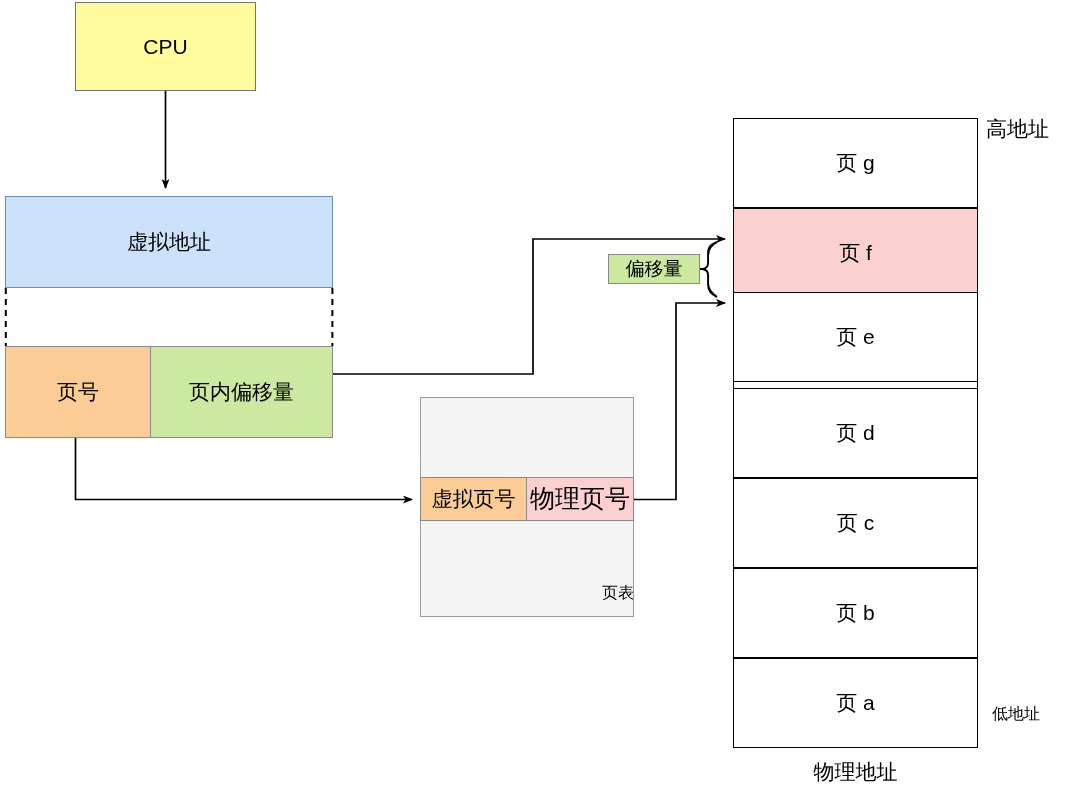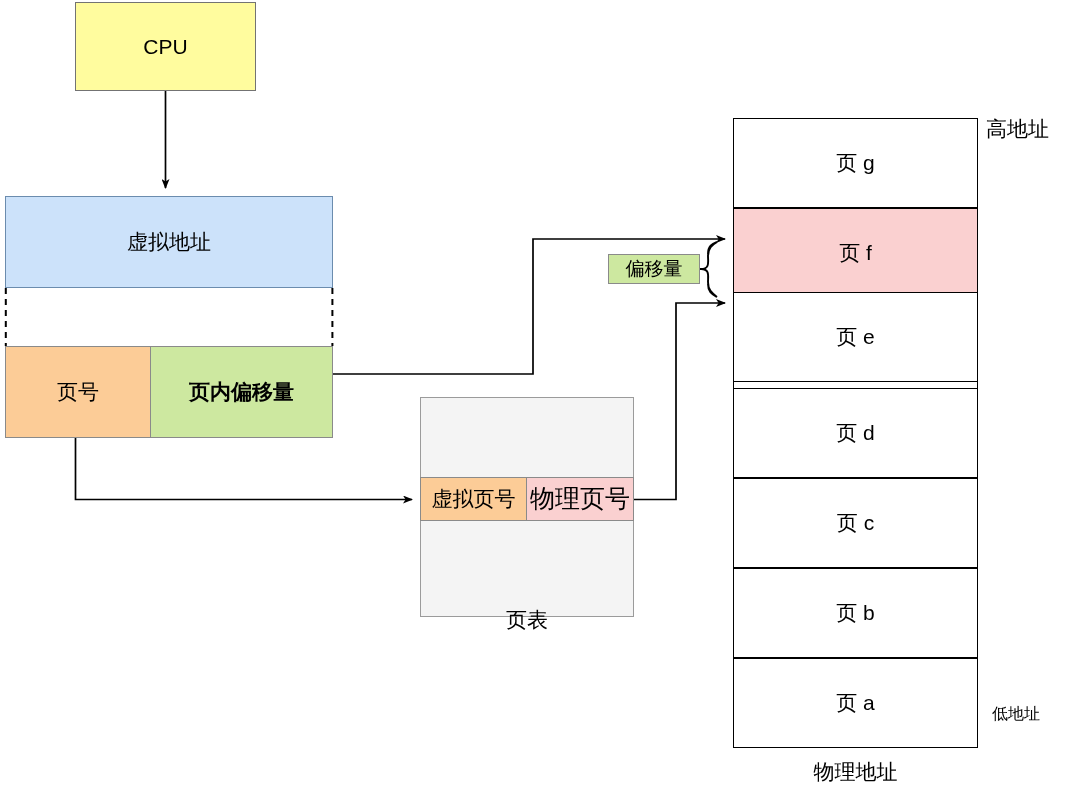--- a/index.html
+++ b/index.html
@@ -58,43 +58,42 @@
     left: 5px; top: 346px; width: 146px; height: 92px;
     background: #FCCC97;
     border: 1.4px solid #8A8A8A;
     font-size: 21px;
   }
   .pageoff-box {
     left: 150px; top: 346px; width: 183px; height: 92px;
     background: #CDE8A0;
     border: 1.4px solid #8A8A8A;
     font-size: 21px;
-    font-weight: bold;
   }
   .ptable-box {
     left: 420px; top: 397px; width: 214px; height: 220px;
     background: #F4F4F4;
     border: 1.4px solid #9B9B9B;
   }
   .ptable-vpn {
     left: 420px; top: 477px; width: 107px; height: 44px;
     background: #FCCC97;
     border: 1.4px solid #8A8A8A;
     font-size: 21px;
   }
   .ptable-ppn {
     left: 526px; top: 477px; width: 108px; height: 44px;
     background: #FAD0D0;
     border: 1.4px solid #8A8A8A;
     font-size: 25px;
   }
   .ptable-caption {
-    left: 420px; top: 608px; width: 214px;
-    text-align: center;
-    font-size: 21px;
+    left: 420px; top: 584px; width: 214px;
+    text-align: right;
+    font-size: 16px;
   }
   .mem-frame {
     position: absolute;
     left: 733px; top: 118px; width: 245px; height: 630px;
     box-sizing: border-box;
     border: 1.6px solid #000000;
   }
   .mem-cell {
     position: absolute;
     left: 733px; width: 245px; height: 90px;

